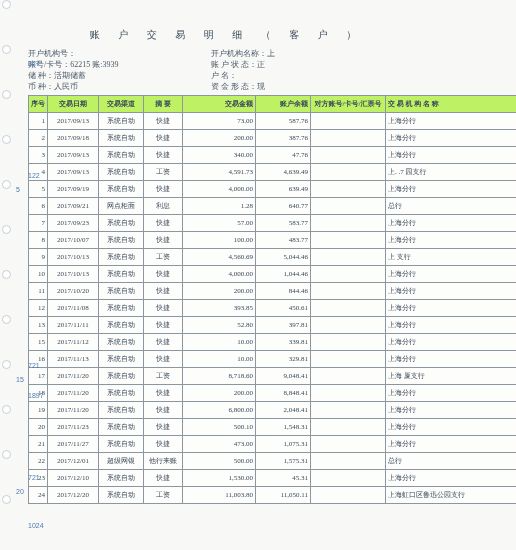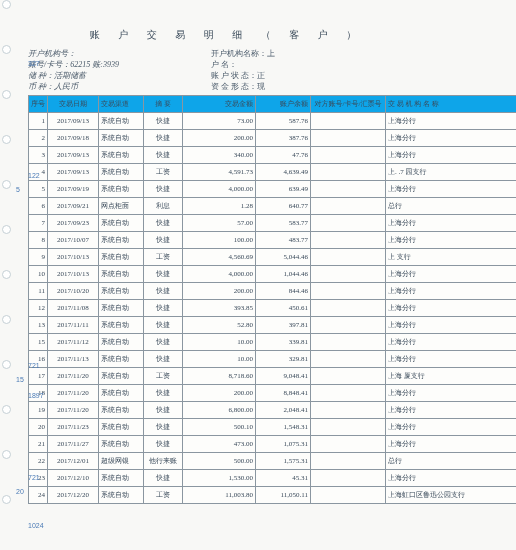--- a/index.html
+++ b/index.html
@@ -41,21 +41,21 @@
     font-size: 10px;
     color: #3a4a5a;
     margin-bottom: 6px;
   }
   .header-block {
     font-size: 8px;
     line-height: 11px;
     display: flex;
     color: #4a5a6a;
   }
-  .header-left { width: 46%; font-style: italic; }
+  .header-left { width: 46%; }
   .header-right { width: 54%; }
   .blue-mark {
     color: #4a7ab5;
     font-family: Arial, sans-serif;
     font-size: 7px;
     position: absolute;
   }
   table {
     border-collapse: collapse;
     width: 472px;
@@ -67,27 +67,27 @@
     padding: 1px 2px;
     font-size: 7px;
     line-height: 14px;
     white-space: nowrap;
     overflow: hidden;
     color: #3a4a5a;
     height: 14px;
   }
   th {
     text-align: center;
-    font-weight: normal;
-    background: #0ea5e9;
+    font-weight: bold;
+    background: #bef264;
   }
   td { background: #fdfdfb; }
   .c-idx { width: 14px; text-align: right; }
   .c-date { width: 46px; text-align: center; }
-  .c-qd { width: 40px; text-align: left; }
+  .c-qd { width: 40px; text-align: center; }
   .c-zy { width: 34px; text-align: center; }
   .c-amt { width: 50px; text-align: right; padding-left: 20px; }
   .c-bal { width: 50px; text-align: right; }
   .c-opp { width: 70px; text-align: center; }
   .c-branch { width: 130px; text-align: left; margin-left: 48px; }
 </style>
 </head>
 <body>
 
 <div class="sheet">
@@ -120,22 +120,22 @@
 
   <div class="header-block">
     <div class="header-left">
       <div>开户机构号：</div>
       <div>账号/卡号：62215          账:3939</div>
       <div>储     种：活期储蓄</div>
       <div>币     种：人民币</div>
     </div>
     <div class="header-right">
       <div>开户机构名称：上</div>
+      <div>账 户 状 态：正</div>
       <div>户         名：</div>
-      <div>账 户 状 态：正</div>
       <div>资 金 形 态：现</div>
     </div>
   </div>
 
   <table>
     <thead>
       <tr>
         <th class="c-idx">序号</th>
         <th class="c-date">交易日期</th>
         <th class="c-qd">交易渠道</th>

